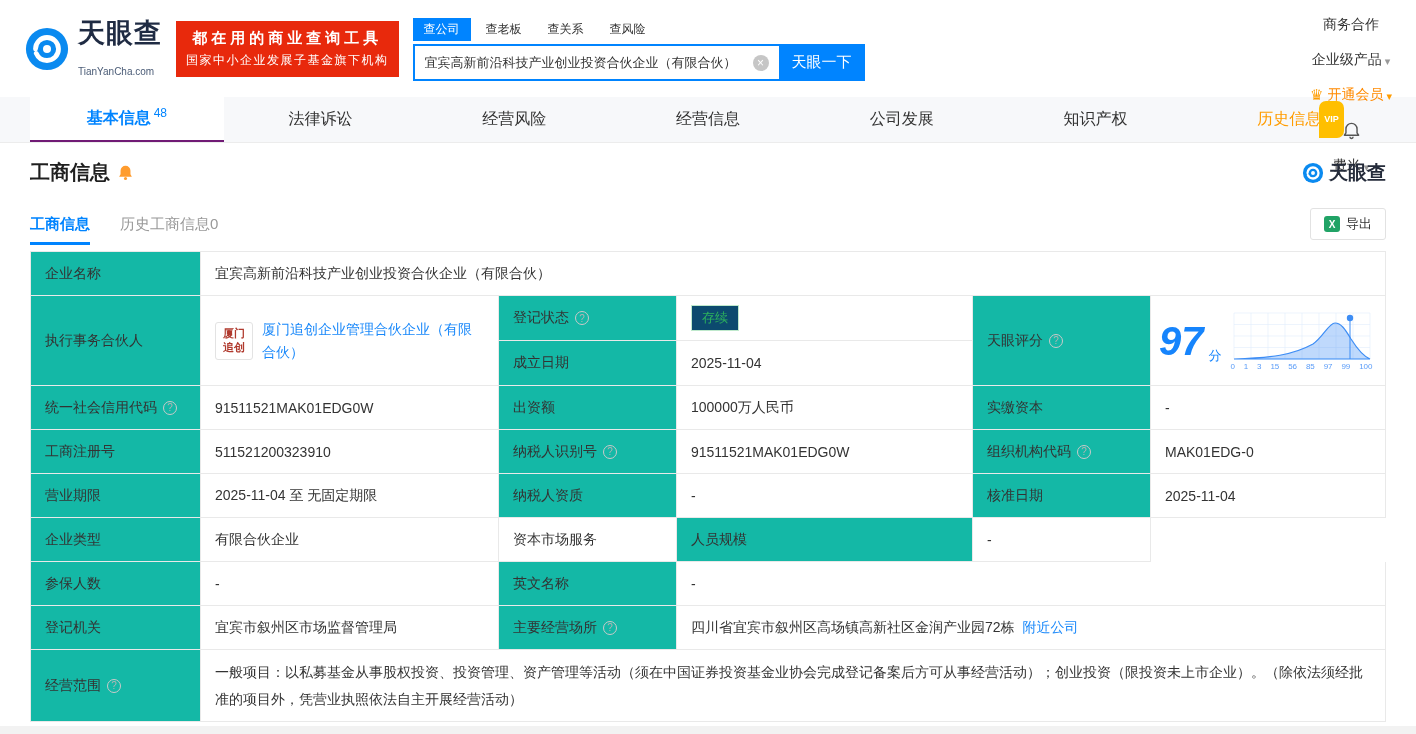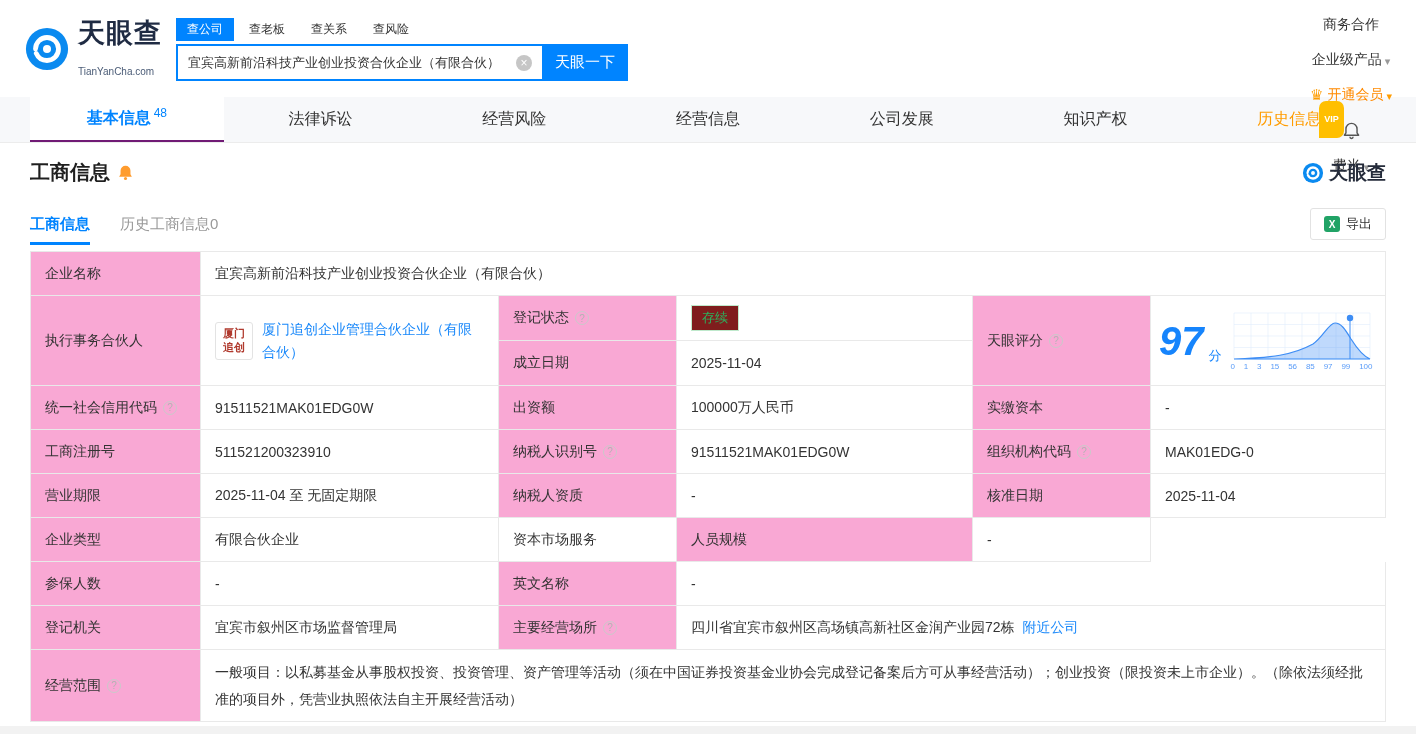--- a/index.html
+++ b/index.html
@@ -62,32 +62,32 @@
   .subtab + .subtab { margin-left: 30px; }
   .export-btn { margin-left: auto; display: flex; align-items: center; gap: 6px; background: #fff; border: 1px solid #e2e2e2; border-radius: 3px; padding: 0 13px; height: 32px; font-size: 13px; color: #333; cursor: pointer; font-family: inherit; }
   .xls-icon { width: 16px; height: 16px; background: #21a366; border-radius: 3px; color: #fff; font-size: 10px; font-weight: 700; display: flex; align-items: center; justify-content: center; }
   .xls-icon::after { content: "X"; }
 
   
   .info-table { margin-top: 11px; border-top: 1px solid #e9e9e9; border-left: 1px solid #e9e9e9; font-size: 14px; }
   .row { display: grid; grid-template-columns: 170px 298px 178px 296px 178px 1fr; }
   .row.big { grid-template-rows: 45px 45px; }
   .cell { border-right: 1px solid #e9e9e9; border-bottom: 1px solid #e9e9e9; padding: 11px 14px; display: flex; align-items: center; min-height: 44px; background: #fff; }
-  .lbl { background: #f9a8d4; color: #333; }
+  .lbl { background: #14b8a6; color: #333; }
   .span2-7 { grid-column: 2 / 7; }
   .span4-7 { grid-column: 4 / 7; }
   .c1{grid-column:1} .c2{grid-column:2} .c3{grid-column:3} .c4{grid-column:4} .c5{grid-column:5} .c6{grid-column:6}
   .r1{grid-row:1} .r2{grid-row:2} .rspan{grid-row:1/3}
   .q { width: 14px; height: 14px; border: 1px solid #cacaca; border-radius: 50%; margin-left: 6px; display: inline-flex; align-items: center; justify-content: center; color: #b3b3b3; font-size: 10px; flex: none; cursor: pointer; }
   .q::after { content: "?"; }
   .link { color: #1988fa; cursor: pointer; text-decoration: none; }
   .partner-cell { gap: 9px; }
   .partner-badge { width: 38px; height: 38px; border: 1px solid #e3e3e3; border-radius: 3px; display: flex; flex-direction: column; align-items: center; justify-content: center; font-size: 11px; font-weight: 700; color: #b03a2e; line-height: 1.25; flex: none; cursor: pointer; }
   .partner-link { line-height: 1.6; }
-  .badge-green { background: #7f1d1d; color: #2db15d; border: 1px solid #bfe9cc; padding: 3px 10px; font-size: 13px; border-radius: 0; }
+  .badge-green { background: #0c4a6e; color: #2db15d; border: 1px solid #bfe9cc; padding: 3px 10px; font-size: 13px; border-radius: 0; }
   .scope-cell { line-height: 1.9; padding: 9px 14px; }
   .nearby { margin-left: 8px; white-space: nowrap; }
 
   .score-cell { padding: 4px 8px; gap: 5px; }
   .score-num { font-size: 40px; font-weight: 700; font-style: italic; color: #1684fc; line-height: 1; }
   .score-unit { color: #1684fc; font-size: 13px; align-self: flex-end; margin-bottom: 16px; }
   .chart { width: 142px; margin-left: 4px; }
   .chart svg { display: block; }
   .ticks { display: flex; justify-content: space-between; font-size: 8px; color: #5a9cf8; margin-top: 1px; }
 
@@ -104,20 +104,24 @@
         <circle cx="24" cy="24" r="22" fill="#0a8af0"></circle>
         <path d="M12 24a12 12 0 1 1 12 12c-5.2 0-9.4-3.2-11.2-7.4" stroke="#fff" stroke-width="5" fill="none" stroke-linecap="round"></path>
         <circle cx="24" cy="24" r="4.2" fill="#fff"></circle>
       </svg>
       <div class="logo-text">
         <div class="logo-name">天眼查</div>
         <div class="logo-domain">TianYanCha.com</div>
       </div>
     </div>
 
+    <div class="slogan">
+      <div class="slogan-l1">都在用的商业查询工具</div>
+      <div class="slogan-l2">国家中小企业发展子基金旗下机构</div>
+    </div>
 
     <div class="search-area">
       <div class="search-tabs">
         <div class="stab active">查公司</div>
         <div class="stab">查老板</div>
         <div class="stab">查关系</div>
         <div class="stab">查风险</div>
       </div>
       <div class="search-bar">
         <div class="search-input-box">

